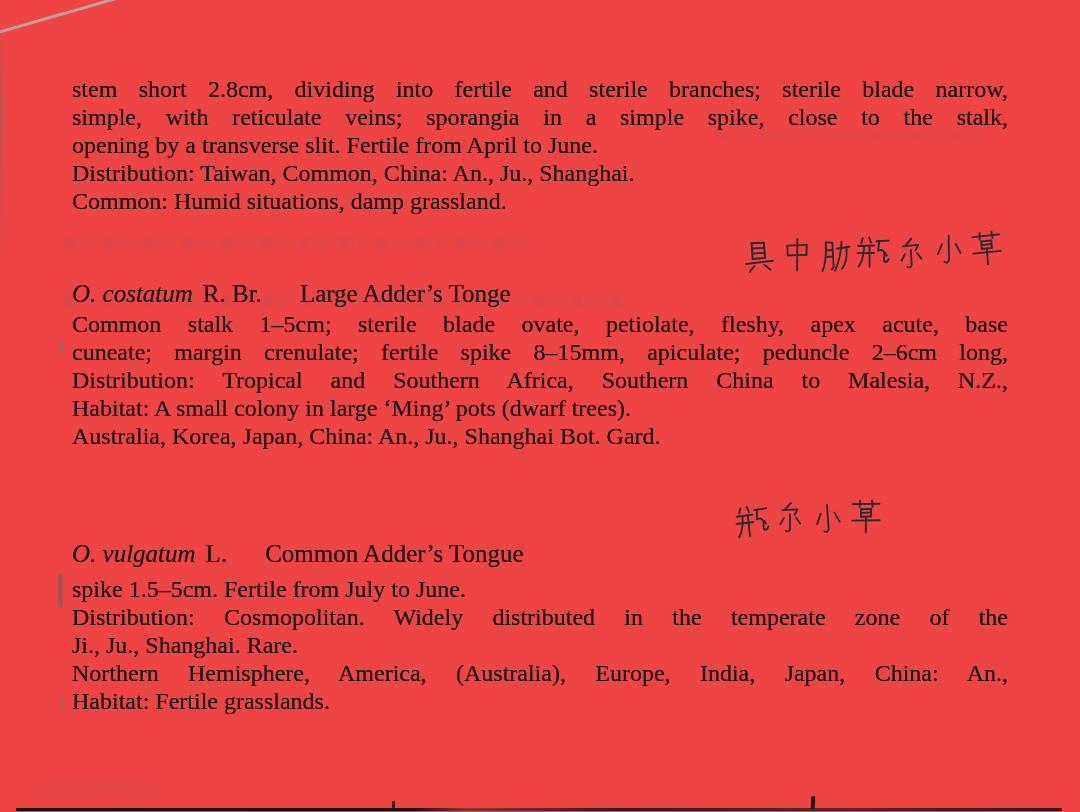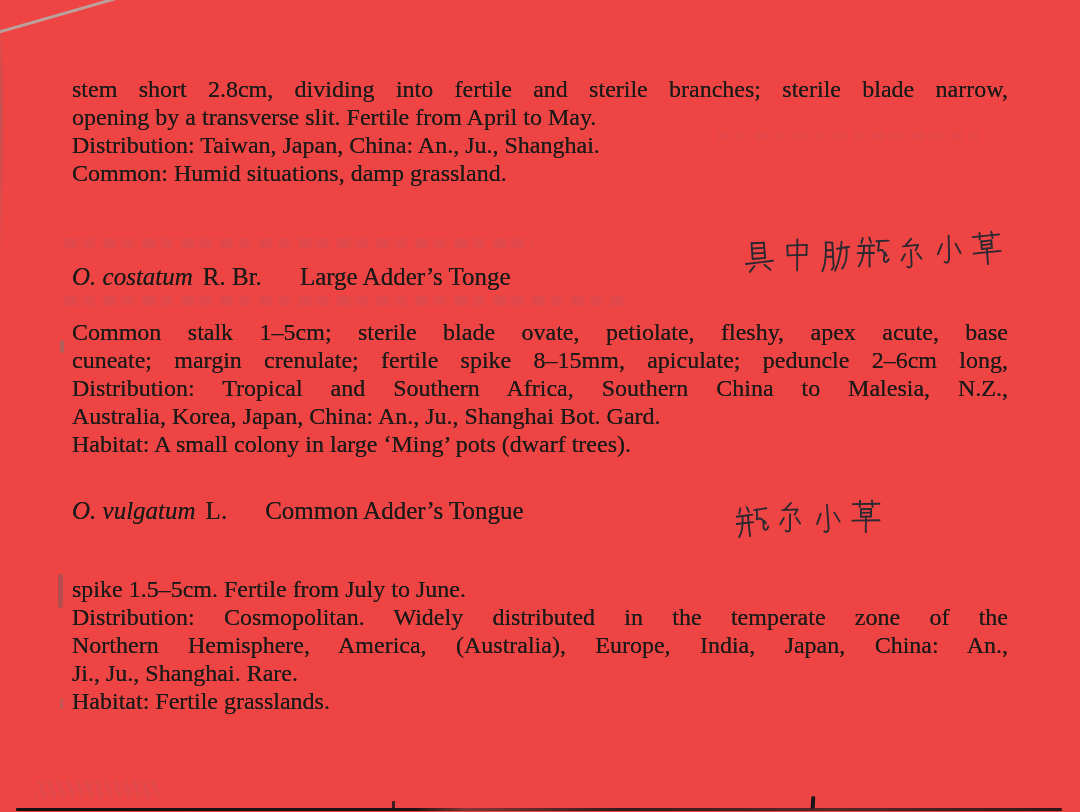--- a/index.html
+++ b/index.html
@@ -12,21 +12,21 @@
     color:#1b1a18;
     padding-left:28px;
   }
   .block{position:absolute;left:72px;width:936px;}
   .scan-line{
     font-size:24px;line-height:28px;height:28px;
     text-shadow:0 0 .6px rgba(27,26,24,.85);
     overflow:visible;white-space:nowrap;
   }
   .scan-line.jfy{white-space:normal;text-align:justify;text-align-last:justify;}
-  .heading{font-size:25px;line-height:30px;text-shadow:0 0 .6px rgba(27,26,24,.85);}
+  .heading{font-size:25px;line-height:30px;text-shadow:0 0 .6px rgba(27,26,24,.85);margin-top:17px;}
   .latin{font-style:italic;}
   .auth{margin-left:10px;}
   .hgap{display:inline-block;width:38px;}
   
   .hanzi-row{position:absolute;display:flex;align-items:flex-start;transform:rotate(-2.2deg);}
   .hz{width:36px;height:46px;margin-right:2px;flex:0 0 auto;}
   .hz path{stroke:#2a2830;stroke-width:5.2;fill:none;stroke-linecap:round;stroke-linejoin:round;}
   
   .artifact{position:absolute;}
   .ghost{
@@ -58,22 +58,23 @@
   .speck2{left:58px;top:574px;width:5px;height:34px;background:rgba(92,92,92,.42);border-radius:2px;}
   .speck3{left:60px;top:698px;width:3px;height:11px;background:rgba(120,120,120,.4);border-radius:2px;}
 </style>
 </head>
 <body>
 
 <div class="page">
 
   <div class="block" style="top:75px">
       <div class="scan-line jfy">stem short 2.8cm, dividing into fertile and sterile branches; sterile blade narrow,</div>
-      <div class="scan-line">opening by a transverse slit. Fertile from April to May.</div>
-      <div class="scan-line">Distribution: Taiwan, Japan, China: An., Ju., Shanghai.</div>
+      <div class="scan-line jfy">simple, with reticulate veins; sporangia in a simple spike, close to the stalk,</div>
+      <div class="scan-line">opening by a transverse slit. Fertile from April to June.</div>
+      <div class="scan-line">Distribution: Taiwan, Common, China: An., Ju., Shanghai.</div>
       <div class="scan-line">Common: Humid situations, damp grassland.</div>
     </div>
 
   <div class="block heading" style="top:262px">
     <span class="latin">O. costatum</span><span class="auth">R. Br.</span><span class="hgap"></span><span>Large Adder’s Tonge</span>
   </div>
   <div class="hanzi-row" style="top:231px;left:741px" aria-label="具中肋瓶尔小草">
       <svg viewBox="0 0 100 100" class="hz" style="transform: rotate(-3deg) translateY(0px);">
         <path d="M33,6 L67,8"></path>
         <path d="M33,6 L32,50"></path>
@@ -133,29 +134,29 @@
         <path d="M36,29 L64,28"></path>
         <path d="M36,29 L36,50"></path>
         <path d="M64,28 L64,49"></path>
         <path d="M37,39 L63,38"></path>
         <path d="M36,50 L64,49"></path>
         <path d="M12,61 L88,59"></path>
         <path d="M50,50 L50,93"></path>
       </svg>
     </div>
 
-  <div class="block" style="top:318px">
+  <div class="block" style="top:310px">
       <div class="scan-line jfy">Common stalk 1–5cm; sterile blade ovate, petiolate, fleshy, apex acute, base</div>
       <div class="scan-line jfy">cuneate; margin crenulate; fertile spike 8–15mm, apiculate; peduncle 2–6cm long,</div>
       <div class="scan-line jfy">Distribution: Tropical and Southern Africa, Southern China to Malesia, N.Z.,</div>
+      <div class="scan-line">Habitat: A small colony in large ‘Ming’ pots (dwarf trees).</div>
       <div class="scan-line">Australia, Korea, Japan, China: An., Ju., Shanghai Bot. Gard.</div>
-      <div class="scan-line">Habitat: A small colony in large ‘Ming’ pots (dwarf trees).</div>
-    </div>
-
-  <div class="block heading" style="top:496px">
+    </div>
+
+  <div class="block heading" style="top:522px">
     <span class="latin">O. vulgatum</span><span class="auth">L.</span><span class="hgap"></span><span>Common Adder’s Tongue</span>
   </div>
   <div class="hanzi-row" style="top:497px;left:734px" aria-label="瓶尔小草">
       <svg viewBox="0 0 100 100" class="hz" style="transform: rotate(-3deg) translateY(0px);">
         <path d="M21,9 L17,23"></path>
         <path d="M39,7 L44,21"></path>
         <path d="M9,31 L53,29"></path>
         <path d="M7,51 L53,50"></path>
         <path d="M25,31 C25,55 20,74 11,88"></path>
         <path d="M40,30 L41,88"></path>
@@ -186,22 +187,22 @@
         <path d="M37,39 L63,38"></path>
         <path d="M36,50 L64,49"></path>
         <path d="M12,61 L88,59"></path>
         <path d="M50,50 L50,93"></path>
       </svg>
     </div>
 
   <div class="block" style="top:575px">
       <div class="scan-line">spike 1.5–5cm. Fertile from July to June.</div>
       <div class="scan-line jfy">Distribution: Cosmopolitan. Widely distributed in the temperate zone of the</div>
+      <div class="scan-line">Ji., Ju., Shanghai. Rare.</div>
       <div class="scan-line jfy">Northern Hemisphere, America, (Australia), Europe, India, Japan, China: An.,</div>
-      <div class="scan-line">Ji., Ju., Shanghai. Rare.</div>
       <div class="scan-line">Habitat: Fertile grasslands.</div>
     </div>
 
   <div class="artifact corner-line"></div>
   <div class="artifact edge-streak"></div>
   <div class="artifact speck1"></div>
   <div class="artifact speck2"></div>
   <div class="artifact speck3"></div>
   <div class="ghost" style="top:238px;left:64px;width:470px"></div>
   <div class="ghost" style="top:296px;left:64px;width:560px"></div>

